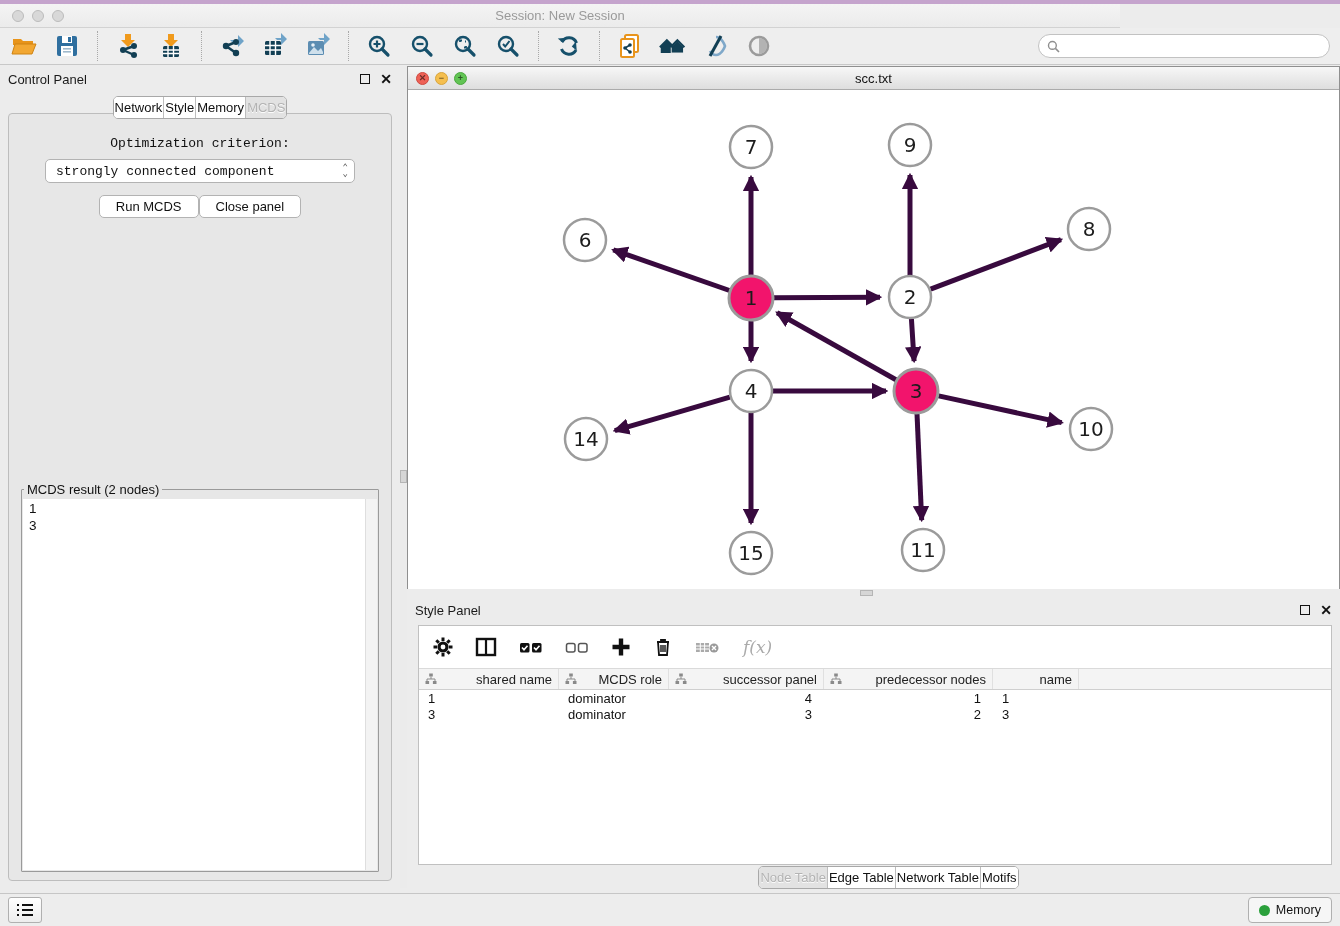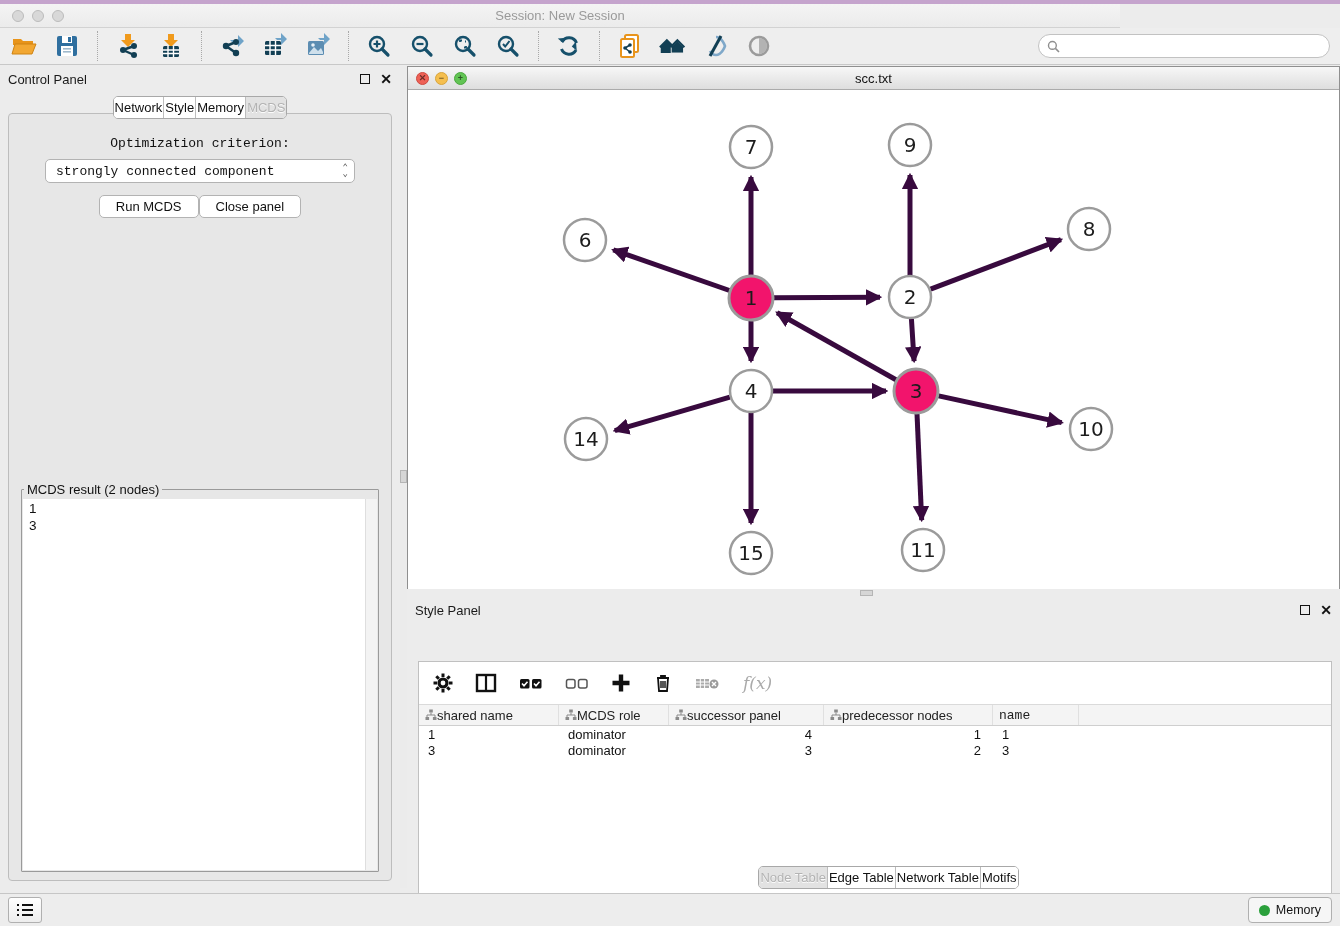--- a/index.html
+++ b/index.html
@@ -60,27 +60,27 @@
   .net-tl{display:flex;gap:6px;margin-left:8px;}
   .ntl{width:13px;height:13px;border-radius:50%;display:flex;align-items:center;justify-content:center;
        font-size:9px;font-weight:bold;color:rgba(0,0,0,.55);box-sizing:border-box;}
   .ntl.red{background:#ee6156;border:1px solid #ce4a40;}
   .ntl.yellow{background:#f5bf4f;border:1px solid #d8a53d;}
   .ntl.green{background:#62c454;border:1px solid #4aa83e;}
   .net-title{position:absolute;left:0;right:0;text-align:center;font-size:13px;color:#111;}
   .net-canvas{position:relative;width:100%;height:499px;background:#fff;overflow:hidden;}
   
   .table-panel{position:absolute;left:407px;top:597px;width:933px;height:291px;}
-  .tp-box{position:absolute;left:11px;top:28px;width:914px;height:240px;background:#fff;border:1px solid #c0c0c0;box-sizing:border-box;margin-top:36px;}
+  .tp-box{position:absolute;left:11px;top:28px;width:914px;height:240px;background:#fff;border:1px solid #c0c0c0;box-sizing:border-box;}
   .tp-toolbar{height:42px;display:flex;align-items:center;padding-left:14px;gap:22px;}
   .tp-icon{display:flex;align-items:center;justify-content:center;cursor:default;}
   .fx{font-family:"DejaVu Serif",serif;font-style:italic;color:#aaa;font-size:17px;}
   .thead{display:flex;height:20px;background:#f4f4f4;border-top:1px solid #dadada;border-bottom:1px solid #cfcfcf;box-sizing:content-box;}
   .th{display:flex;align-items:center;border-right:1px solid #e0e0e0;box-sizing:border-box;padding-left:6px;}
-  .th .th-label{flex:1;text-align:left;font-size:13px;color:#222;padding-right:6px;}
+  .th .th-label{flex:1;text-align:right;font-size:13px;color:#222;padding-right:6px;}
   .trow{display:flex;height:16px;align-items:center;}
   .td{box-sizing:border-box;font-size:13px;color:#111;overflow:hidden;white-space:nowrap;}
   .td.left{padding-left:9px;text-align:left;}
   .td.right{padding-right:12px;text-align:right;}
   .tp-tabs{position:absolute;left:15px;top:269px;width:933px;display:flex;justify-content:center;}
   
   .statusbar{position:absolute;left:0;top:893px;width:1340px;height:33px;background:#ededed;border-top:1px solid #c6c6c6;
              display:flex;align-items:center;box-sizing:border-box;padding:0 8px;}
   .sb-list{width:32px;height:24px;border:1px solid #b0b0b0;border-radius:3px;background:linear-gradient(#ffffff,#ededed);
            display:flex;align-items:center;justify-content:center;}
@@ -461,21 +461,21 @@
           </div>
           <div class="th" style="width: 169px;">
             <svg width="12" height="12" viewBox="0 0 12 12">
               <rect x="4.2" y="0.5" width="3.6" height="3" fill="#8a8a8a"></rect>
               <path d="M6 3.5 V6 M2 6 H10 M2 6 V8 M10 6 V8" stroke="#8a8a8a" stroke-width="1" fill="none"></path>
               <rect x="0.5" y="8" width="3.6" height="3" fill="#8a8a8a"></rect>
               <rect x="7.9" y="8" width="3.6" height="3" fill="#8a8a8a"></rect>
             </svg>
             <span class="th-label">predecessor nodes</span>
           </div>
-          <div class="th" style="width: 86px; font-family: Liberation Mono, monospace;">
+          <div class="th" style="width: 86px;">
             <span class="th-label">name</span>
           </div>
         </div>
       <div id="table-rows">
           <div class="trow">
             <div class="td left" style="width: 140px;">1</div>
             <div class="td left" style="width: 110px;">dominator</div>
             <div class="td right" style="width: 155px;">4</div>
             <div class="td right" style="width: 169px;">1</div>
             <div class="td left" style="width: 86px;">1</div>

